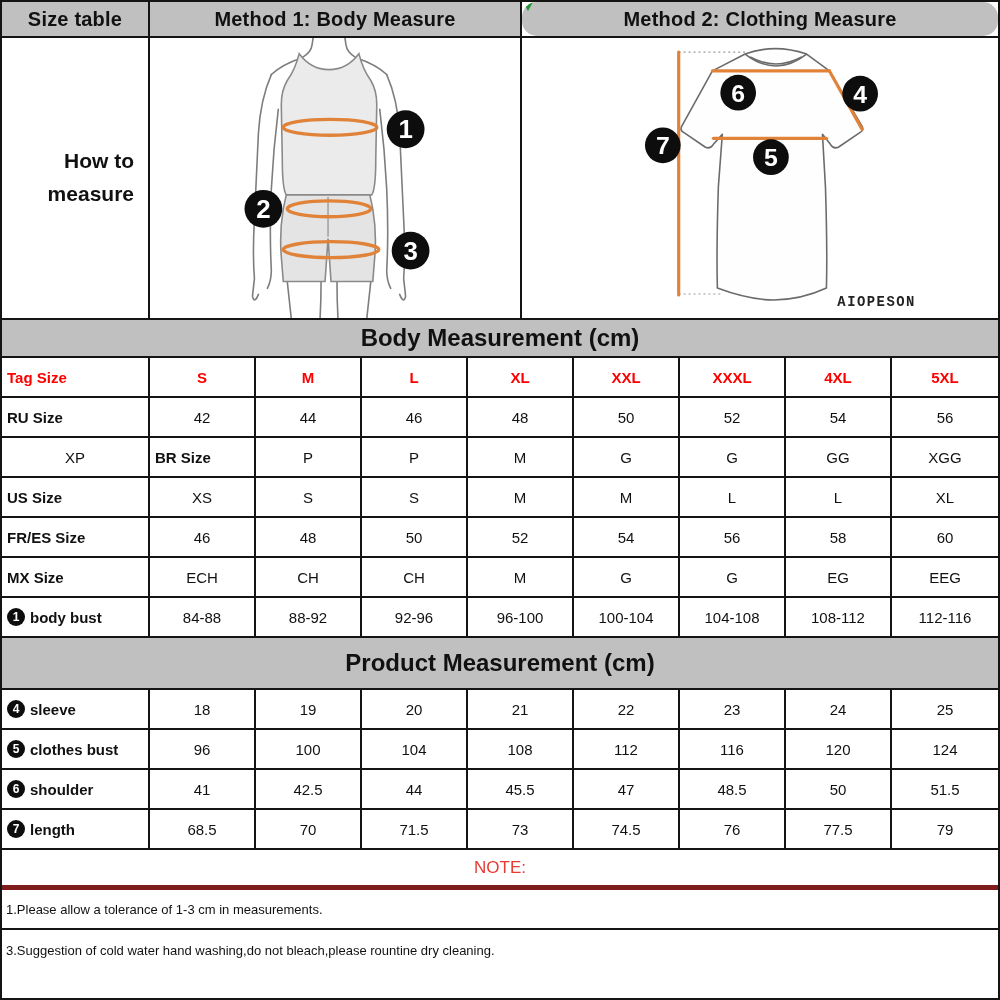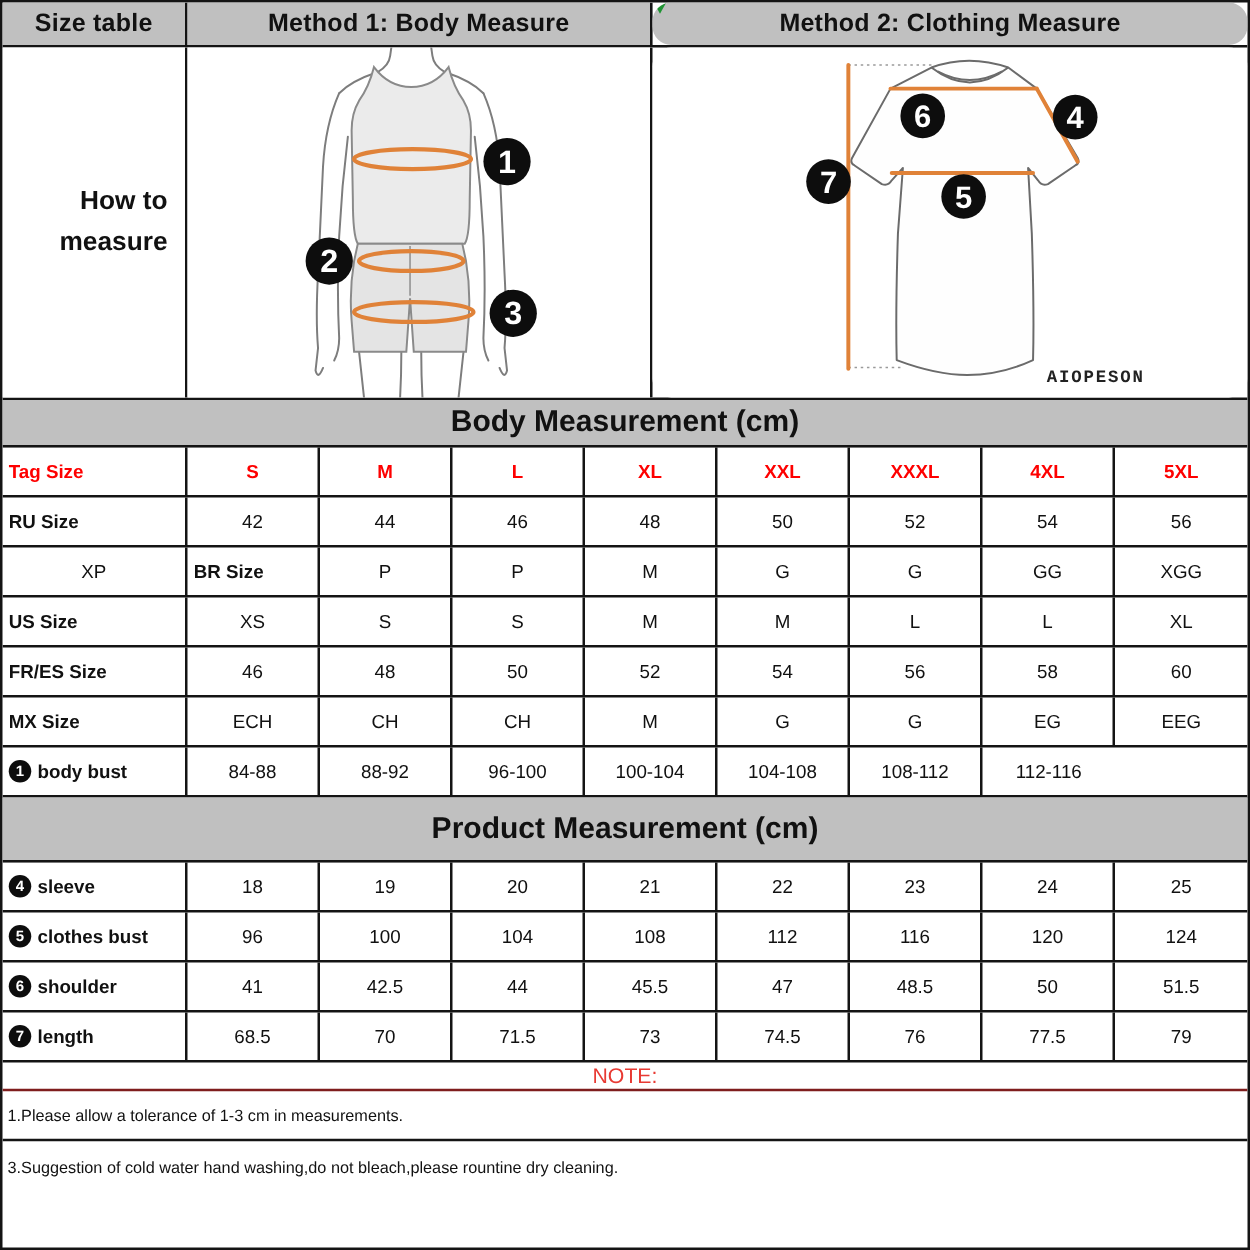--- a/index.html
+++ b/index.html
@@ -31,21 +31,21 @@
 
   .trow{ height:40px; border-bottom:2px solid #141414; }
   .trow .lab{ justify-content:flex-start; padding-left:5px; font-weight:bold; font-size:15px; gap:5px; }
   .trow .val{ font-size:15px; }
   .trow.red .cell{ color:#fe0000; }
   .trow.red .val{ font-weight:bold; }
 
   .cnum{ display:inline-flex; width:18px; height:18px; border-radius:50%; background:#0d0d0d; color:#fff;
     align-items:center; justify-content:center; font-size:12px; font-weight:bold; flex:0 0 18px; }
 
-  .note-title{ height:23px; border-bottom:2px solid #7f1d1d; display:flex; align-items:center; justify-content:center;
+  .note-title{ height:40px; border-bottom:5px solid #7f1d1d; display:flex; align-items:center; justify-content:center;
     color:#e83a33; font-size:17px; }
   .note-row{ height:40px; border-bottom:2px solid #141414; display:flex; align-items:center;
     padding-left:4px; font-size:13px; }
   .note-row:last-child{ border-bottom:none; height:40px; }
 
   .green-tri{ position:absolute; top:0; left:1px; width:0; height:0;
     border-left:5px solid transparent; border-right:5px solid transparent; border-top:9px solid #1e9432; }
 
   .brand-text{ font-family:"Liberation Mono","DejaVu Sans Mono",monospace; font-weight:bold; }
 </style>
@@ -250,20 +250,21 @@
         <div class="cell val">EG</div>
         <div class="cell val">EEG</div>
       </div>
       <div class="grid-row trow">
         <div class="cell lab">
           <span class="cnum">1</span>
           <span>body bust</span>
         </div>
         <div class="cell val">84-88</div>
         <div class="cell val">88-92</div>
+        <div class="cell val">92-96</div>
         <div class="cell val">96-100</div>
         <div class="cell val">100-104</div>
         <div class="cell val">104-108</div>
         <div class="cell val">108-112</div>
         <div class="cell val">112-116</div>
       </div>
     </div>
 
   <div class="section-header pm">Product Measurement (cm)</div>
   <div id="pm-rows">

